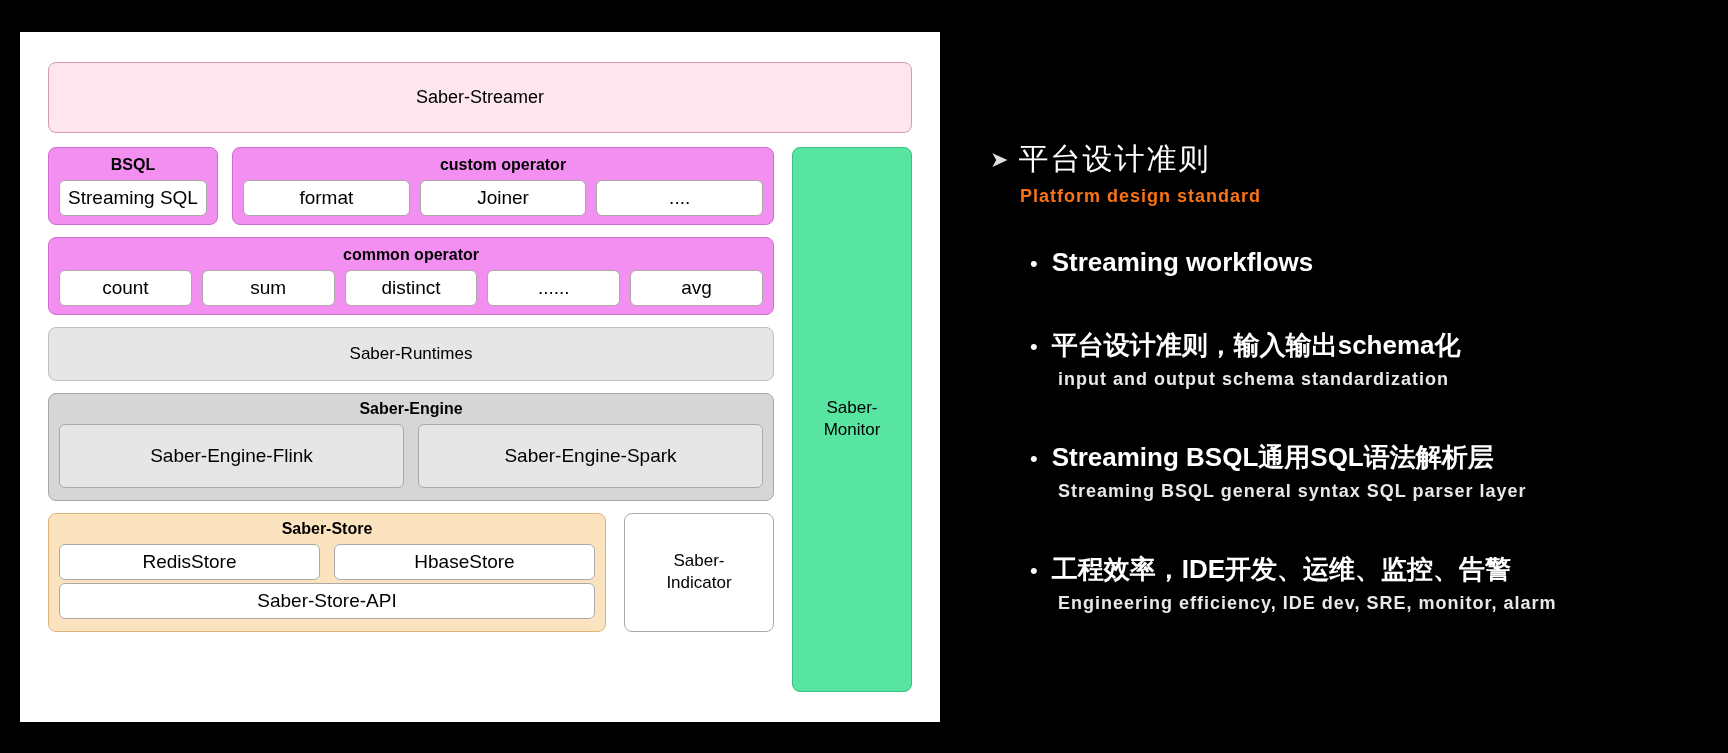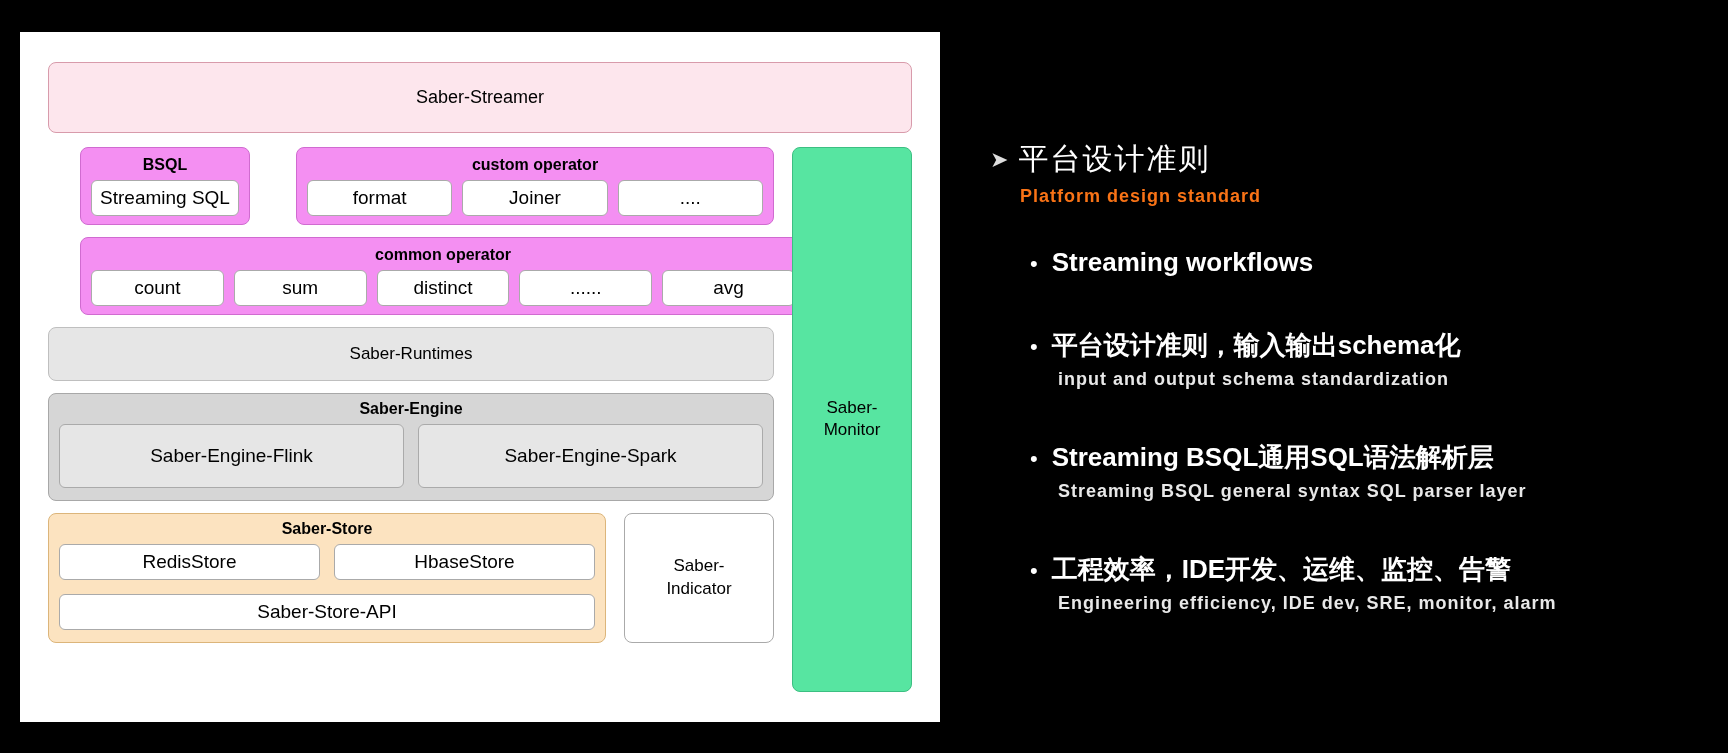--- a/index.html
+++ b/index.html
@@ -91,21 +91,20 @@
     justify-content: center;
     font-size: 17px;
     text-align: center;
     line-height: 1.3;
   }
   .violet {
     background: #F48FF2;
     border: 1px solid #d06bd0;
     border-radius: 8px;
     padding: 8px 10px;
-    margin-left: 32px;
   }
   .violet .row { gap: 10px; }
   .bsql { width: 170px; }
   .custop { flex: 1; }
   .common { width: 100%; }
   .runtimes {
     background: #E6E6E6;
     border: 1px solid #bfbfbf;
     border-radius: 8px;
     padding: 16px 13px;
@@ -130,21 +129,21 @@
   }
   .store {
     background: #FCE3C0;
     border: 1px solid #dcb57a;
     border-radius: 8px;
     padding: 6px 10px 12px;
     flex: 1;
     display: flex;
     flex-direction: column;
   }
-  .store .row { gap: 14px; margin-bottom: 14px; }
+  .store .row { gap: 14px; margin-bottom: 3px; }
   .indicator {
     width: 150px;
     background: #fff;
     border: 1px solid #aaa;
     border-radius: 8px;
     display: flex;
     align-items: center;
     justify-content: center;
     font-size: 17px;
     text-align: center;

